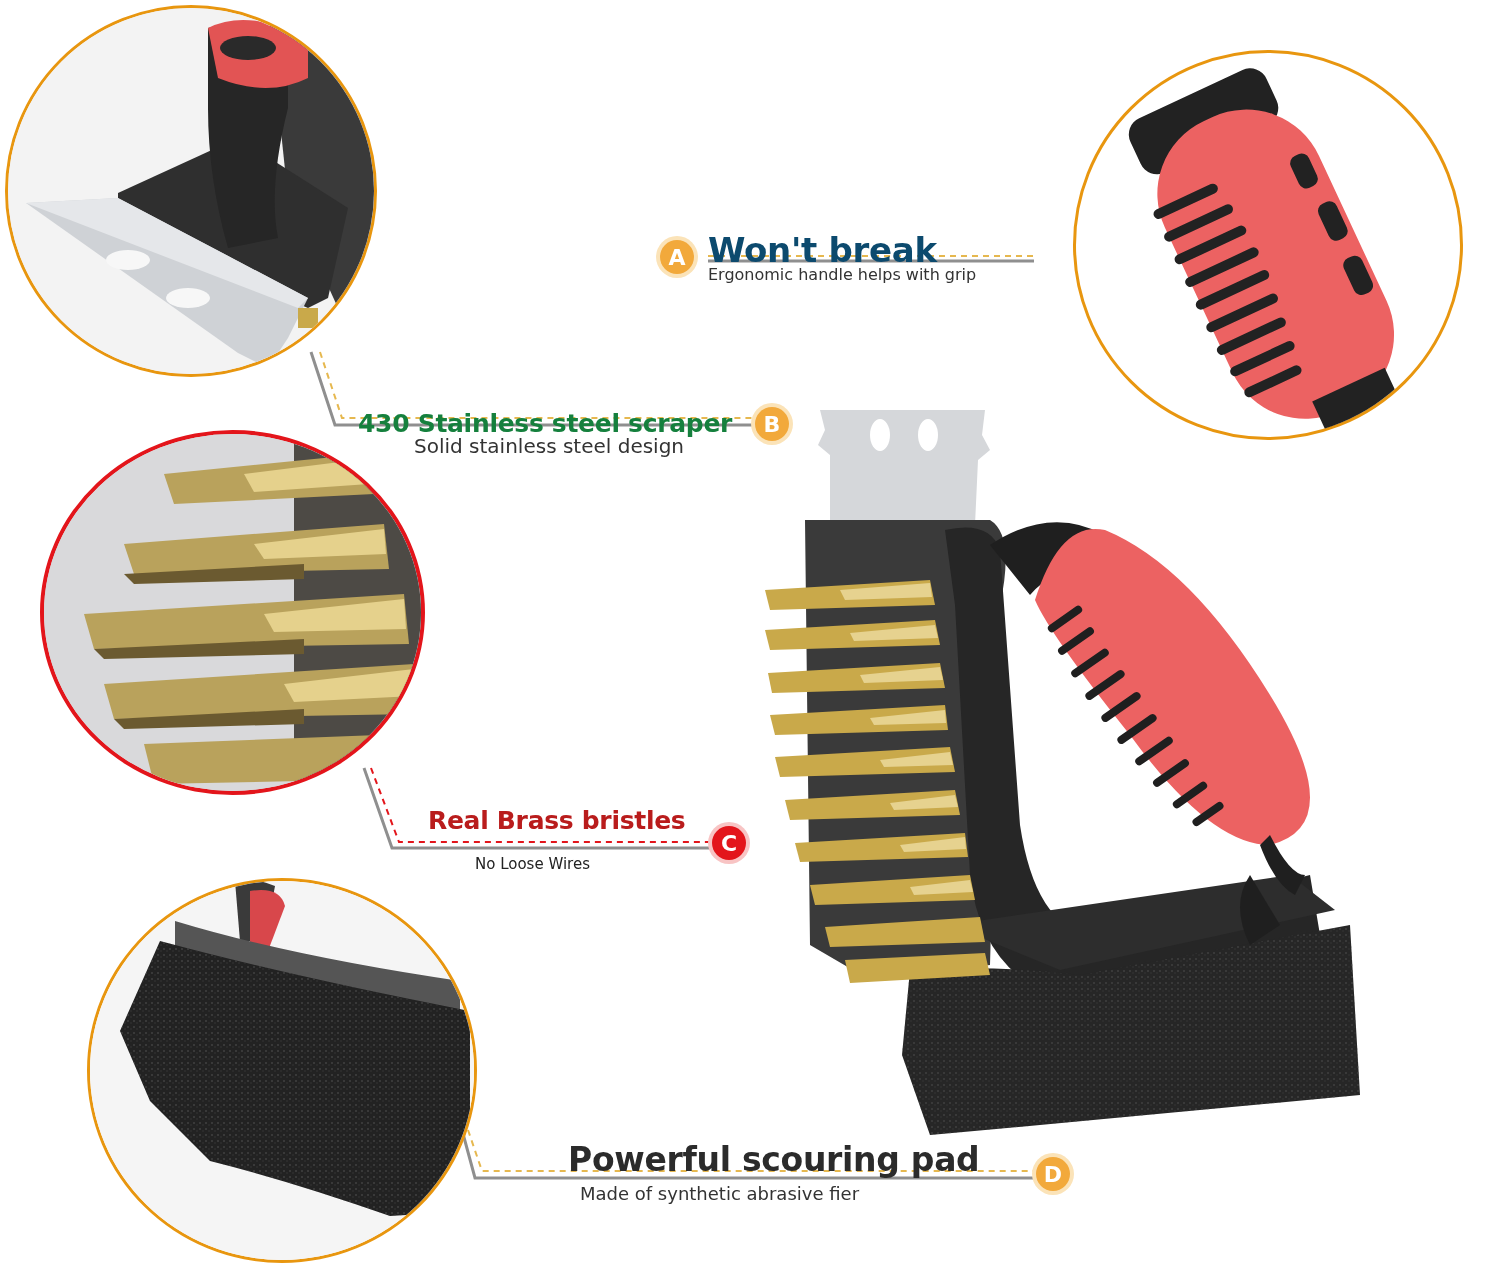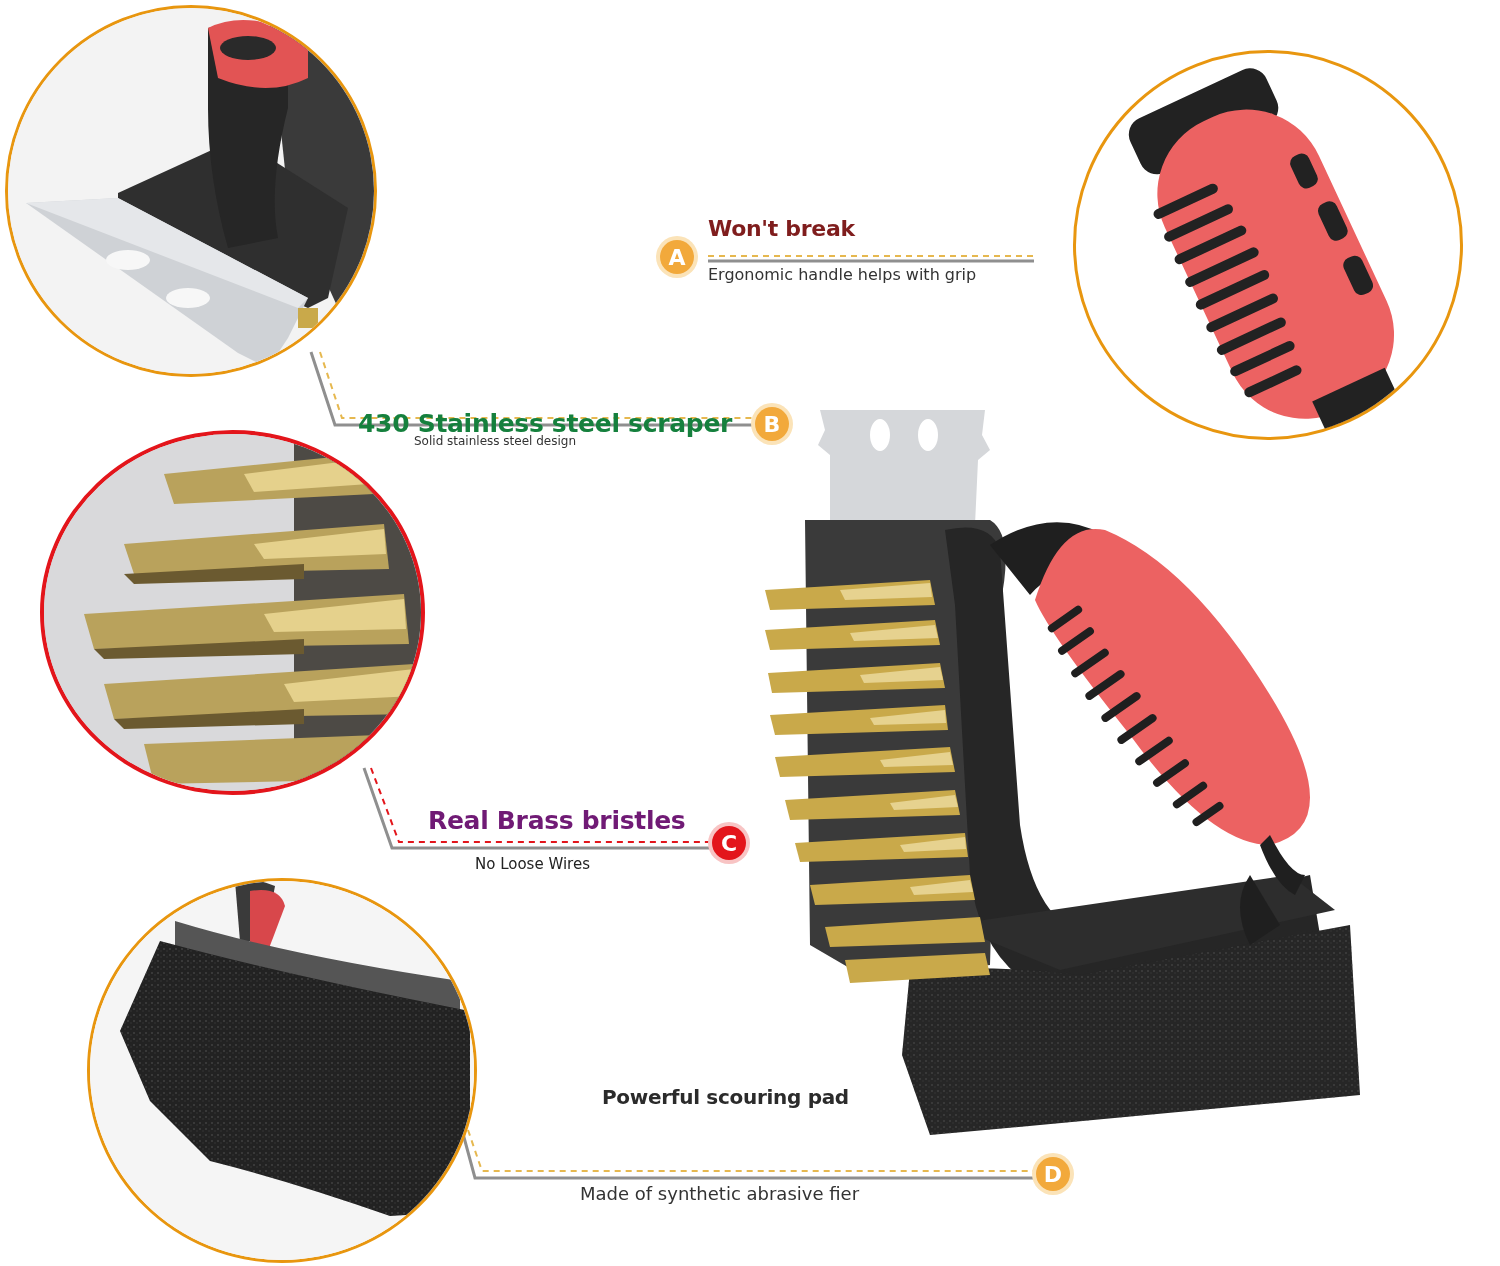--- a/index.html
+++ b/index.html
@@ -178,32 +178,32 @@
         <polygon points="150,440 215,432 216,444 154,447"></polygon>
         <polygon points="160,482 220,475 223,487 164,490"></polygon>
       </g>
     </g>
   </svg>
 </div>
 
 <div class="badge" style="left:660px; top:240px; background:#f2a93b; box-shadow:0 0 0 4px #fbe3b8;">
   <span>A</span>
 </div>
-<div class="heading" style="left:708px; top:216px; font-size:22px; color:#7f1d1d;">Won't break</div>
+<div class="heading" style="left:708px; top:230px; font-size:34px; color:#0c4a6e;">Won't break</div>
 <div class="sub" style="left:708px; top:265px; font-size:16px;">Ergonomic handle helps with grip</div>
 
 <div class="heading" style="left:358px; top:364px; font-size:25px; color:#15803d;margin-top:45px;">430 Stainless steel scraper</div>
 <div class="badge" style="left:755px; top:407px; background:#f2a93b; box-shadow:0 0 0 4px #fbe3b8;">
   <span>B</span>
 </div>
-<div class="sub" style="left:414px; top:434px; font-size:12px;">Solid stainless steel design</div>
-
-<div class="heading" style="left:428px; top:806px; font-size:25px; color:#701a75;">Real Brass bristles</div>
+<div class="sub" style="left:414px; top:434px; font-size:20px;">Solid stainless steel design</div>
+
+<div class="heading" style="left:428px; top:806px; font-size:25px; color:#b91c1c;">Real Brass bristles</div>
 <div class="badge" style="left:712px; top:826px; background:#e3151b; box-shadow:0 0 0 4px #f8c4c4;">
   <span>C</span>
 </div>
 <div class="sub" style="left:475px; top:855px; font-size:15px; color:#222;">No Loose Wires</div>
 
-<div class="heading" style="left:568px; top:1085px; font-size:20px; color:#2b2b2b;margin-left:34px;">Powerful scouring pad</div>
+<div class="heading" style="left:568px; top:1140px; font-size:33px; color:#2b2b2b;">Powerful scouring pad</div>
 <div class="badge" style="left:1036px; top:1157px; background:#f2a93b; box-shadow:0 0 0 4px #fbe3b8;">
   <span>D</span>
 </div>
 <div class="sub" style="left:580px; top:1183px; font-size:18px;">Made of synthetic abrasive fier</div>
 
 </body></html>

